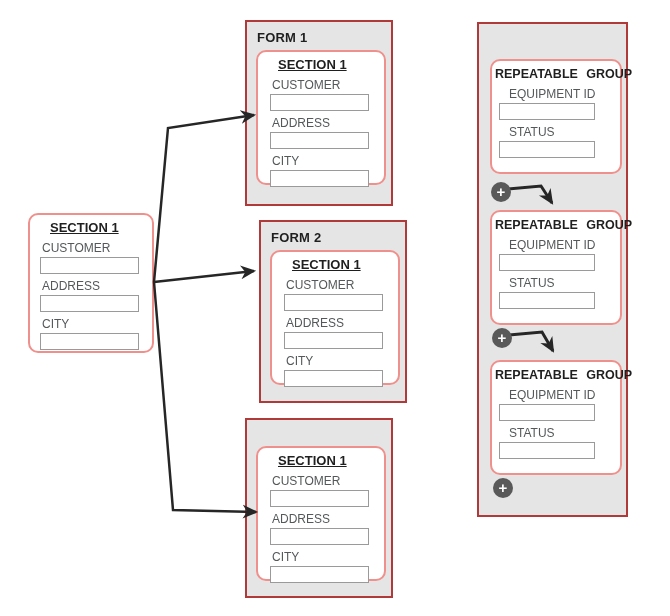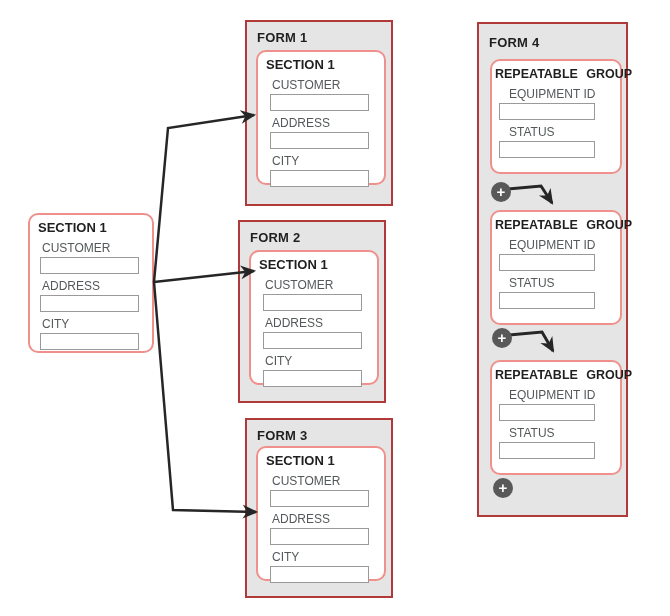--- a/index.html
+++ b/index.html
@@ -17,21 +17,21 @@
     padding:8px 0 0 10px;letter-spacing:.2px;white-space:nowrap;
   }
   .form-title.f4{padding-top:11px;}
   
   .section-box{
     position:absolute;box-sizing:border-box;background:#ffffff;
     border:2px solid #f0908c;border-radius:10px;
   }
   .section-title{
     font-size:13px;font-weight:bold;color:#1f1f1f;
-    padding:5px 0 0 8px;white-space:nowrap;
+    padding:5px 0 0 20px;white-space:nowrap;text-decoration:underline;
   }
   .group-title{
     font-size:12.5px;font-weight:bold;color:#1f1f1f;
     padding:6px 0 0 3px;word-spacing:5px;white-space:nowrap;
   }
   .field{margin:5px 0 0 12px;}
   .field.first{margin-top:6px;}
   .field label{
     display:block;font-size:12px;line-height:14px;color:#54585a;
     margin:0 0 2px 2px;white-space:nowrap;
@@ -87,60 +87,58 @@
         <label>ADDRESS</label>
         <input type="text" value="" style="">
       </div>
       <div class="field">
         <label>CITY</label>
         <input type="text" value="" style="">
       </div>
     </div>
   </div>
 
-  <div class="form-box" style="left:238px;top:220px;width:148px;height:183px">
+  <div class="form-box" style="left:259px;top:220px;width:148px;height:183px">
     <div class="form-title">FORM 2</div>
     <div class="section-box" style="left:9px;top:28px;width:130px;height:135px">
       <div class="section-title">SECTION 1</div>
       <div class="field first">
         <label>CUSTOMER</label>
         <input type="text" value="" style="">
       </div>
       <div class="field">
         <label>ADDRESS</label>
         <input type="text" value="" style="">
       </div>
       <div class="field">
         <label>CITY</label>
         <input type="text" value="" style="">
       </div>
     </div>
   </div>
 
   <div class="form-box" style="left:245px;top:418px;width:148px;height:180px">
-    <div class="form-title">FORM 3</div>
     <div class="section-box" style="left:9px;top:26px;width:130px;height:135px">
       <div class="section-title">SECTION 1</div>
       <div class="field first">
         <label>CUSTOMER</label>
         <input type="text" value="" style="">
       </div>
       <div class="field">
         <label>ADDRESS</label>
         <input type="text" value="" style="">
       </div>
       <div class="field">
         <label>CITY</label>
         <input type="text" value="" style="">
       </div>
     </div>
   </div>
 
   <div class="form-box" style="left:477px;top:22px;width:151px;height:495px">
-    <div class="form-title f4">FORM 4</div>
 
     <div class="section-box group-box" style="left:11px;top:35px;width:132px;height:115px">
       <div class="group-title">REPEATABLE GROUP</div>
       <div class="field first">
         <label>EQUIPMENT ID</label>
         <input type="text" value="" style="">
       </div>
       <div class="field">
         <label>STATUS</label>
         <input type="text" value="" style="">

